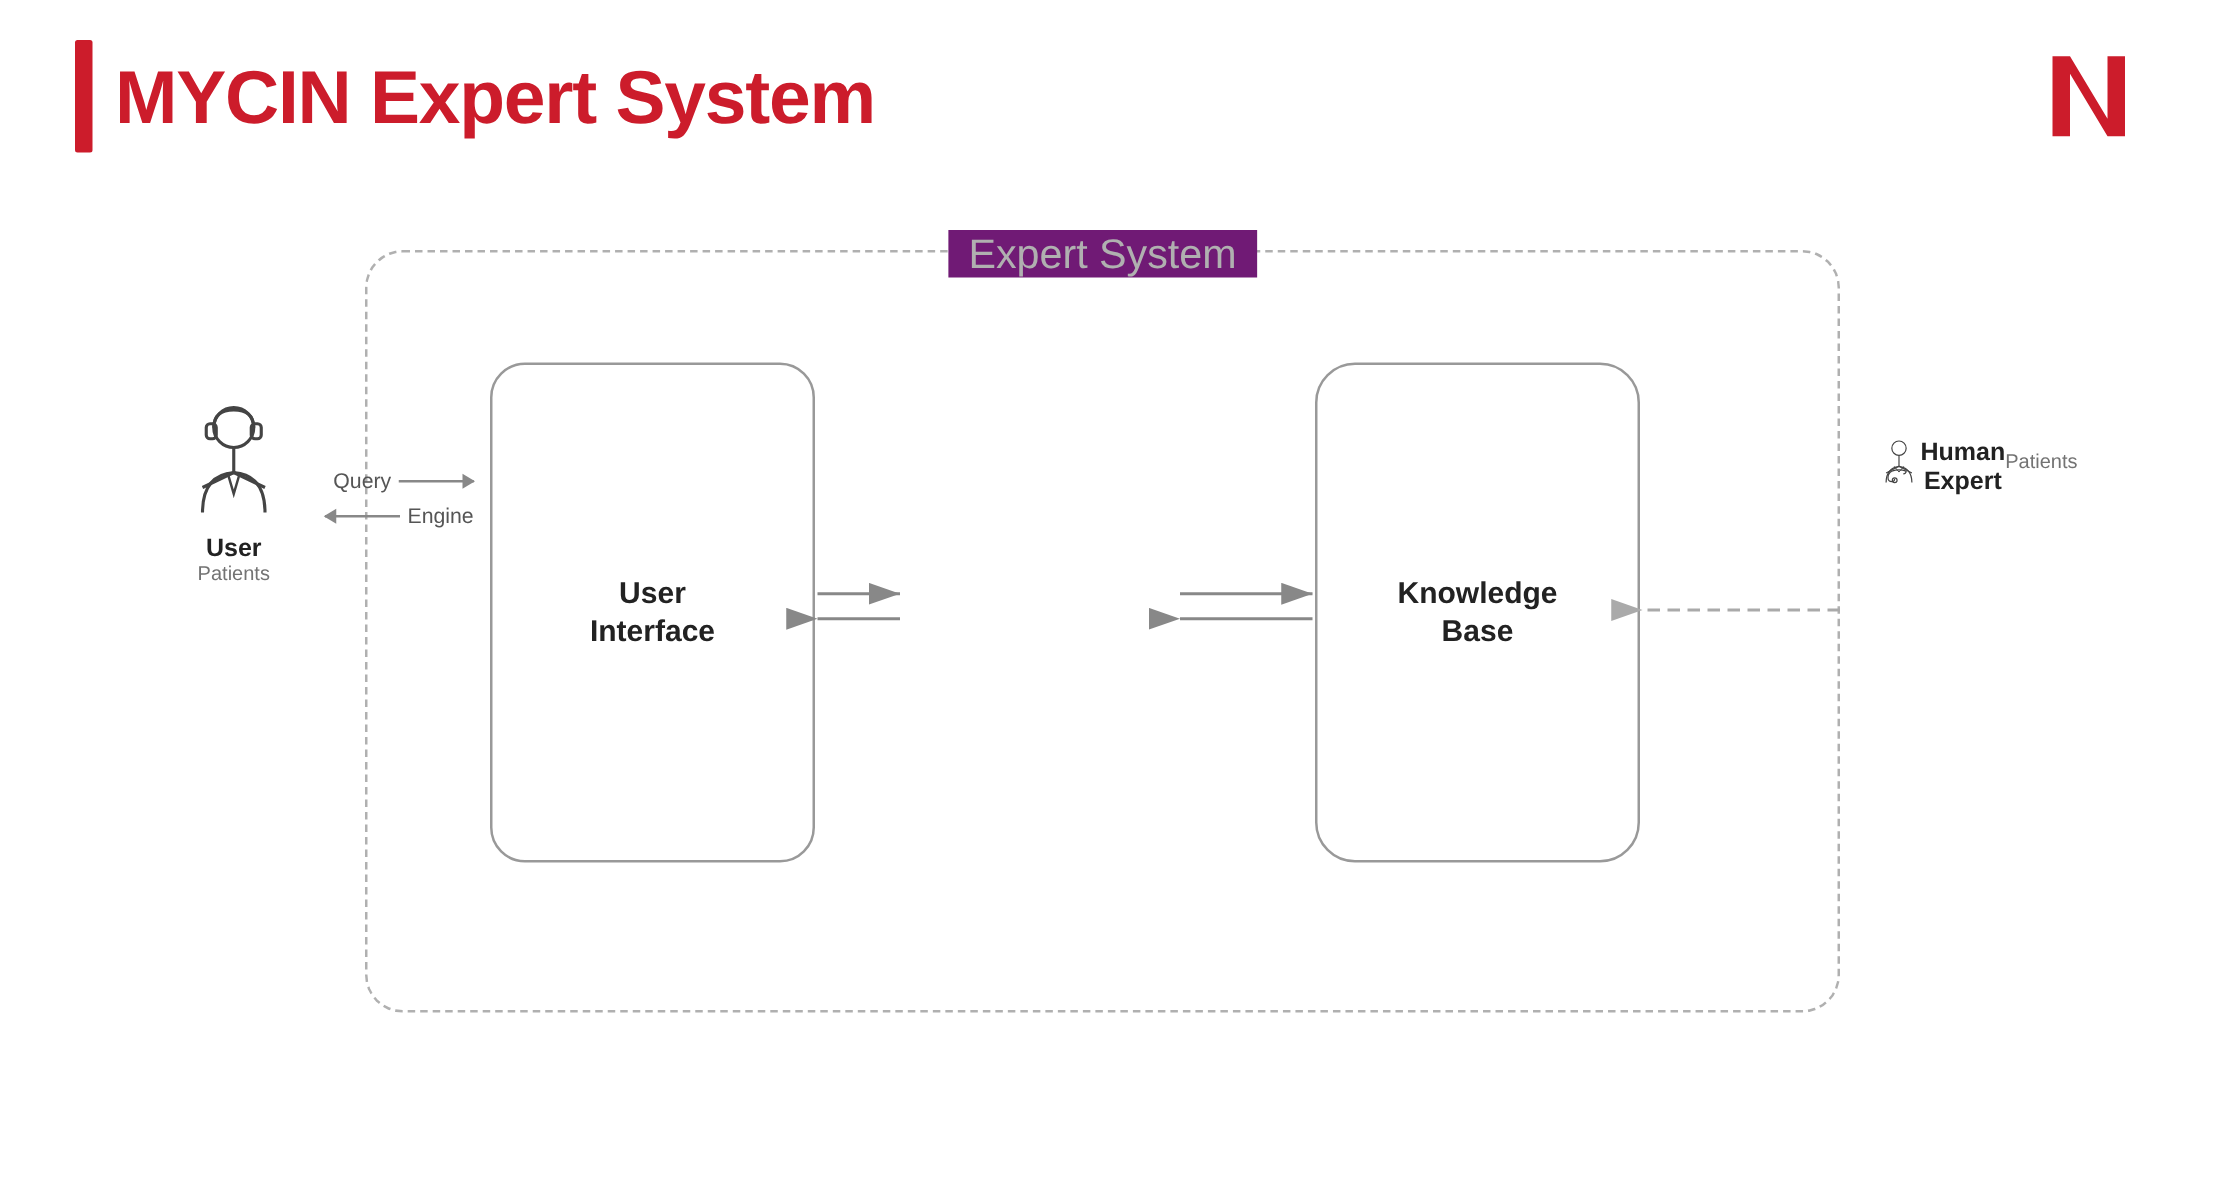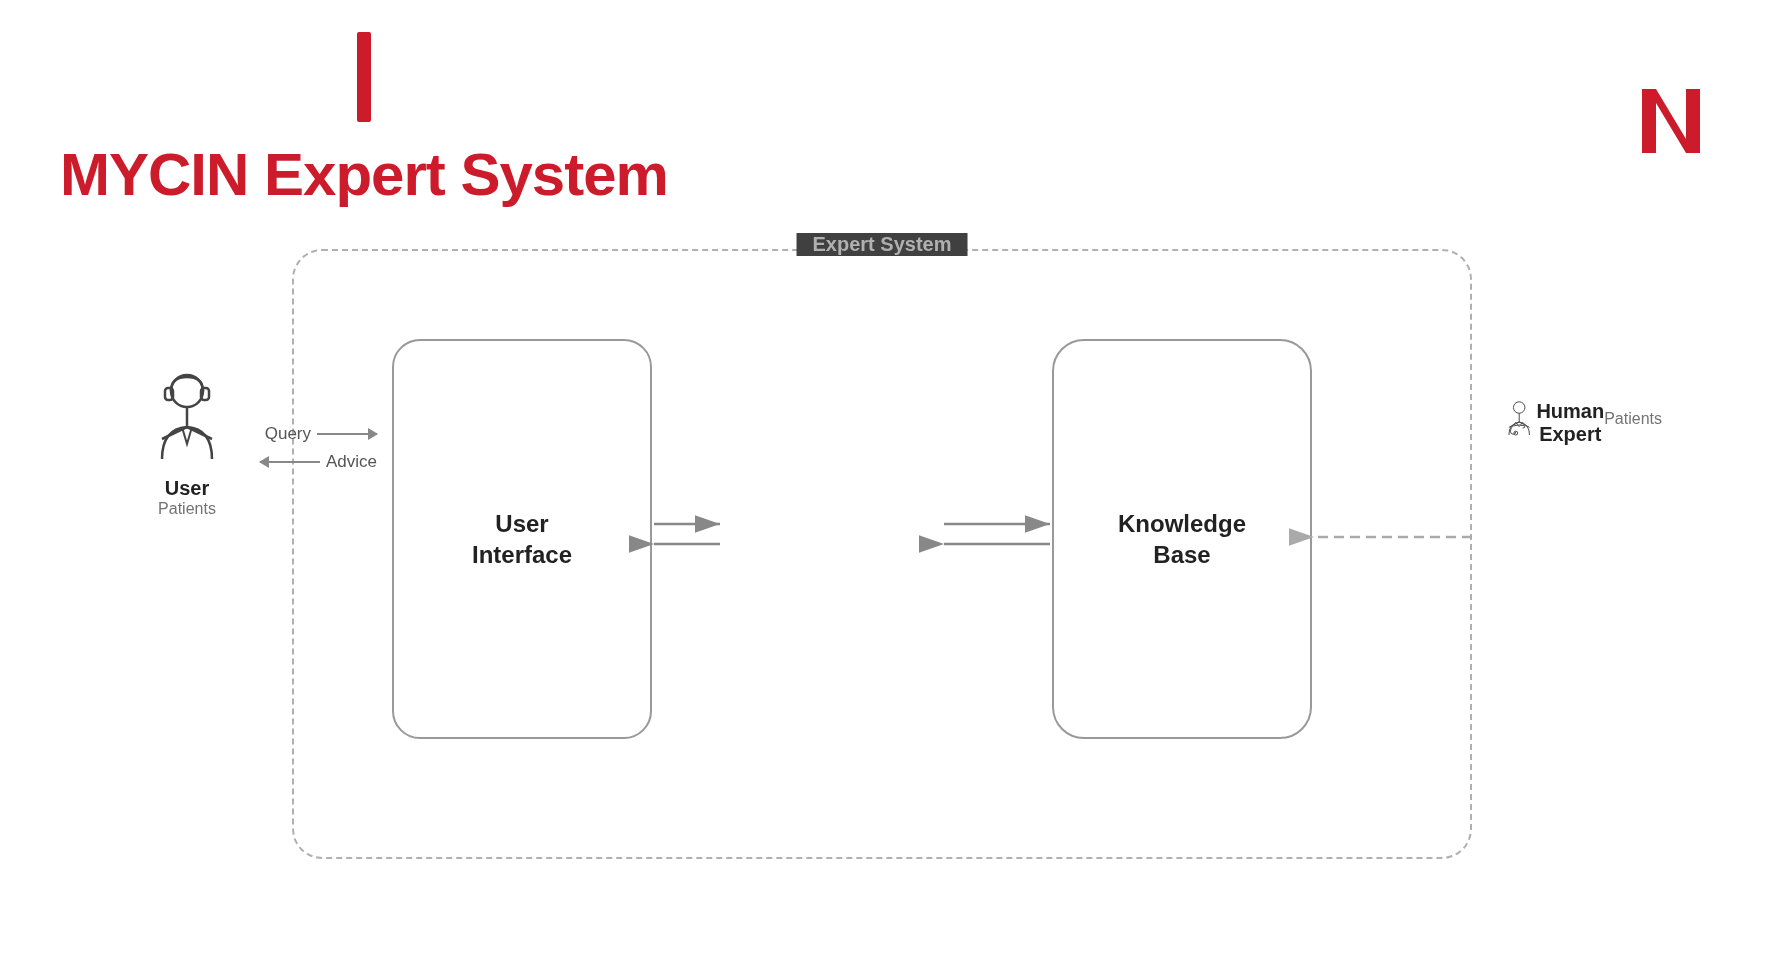--- a/index.html
+++ b/index.html
@@ -19,21 +19,20 @@
       display: flex;
       align-items: center;
       justify-content: space-between;
       padding: 32px 60px 20px 60px;
     }
 
     .header-left {
       display: flex;
       align-items: center;
       gap: 18px;
-      flex-direction: column;
     }
 
     .red-bar {
       width: 14px;
       height: 90px;
       background: #cc1c2b;
       border-radius: 2px;
     }
 
     .title {
@@ -74,24 +73,24 @@
       border: 2.5px dashed #b0b0b0;
       border-radius: 30px;
       background: transparent;
     }
 
     .expert-system-label {
       position: absolute;
       top: -18px;
       left: 50%;
       transform: translateX(-50%);
-      background: #404040;
+      background: #701a75;
       padding: 0 16px;
-      font-size: 20px;
-      font-weight: 700;
+      font-size: 33px;
+      font-weight: 400;
       color: #b0b0b0;
       white-space: nowrap;
     }
 
     
     .figure-user {
       position: absolute;
       left: 0;
       top: 140px;
       width: 150px;
@@ -312,21 +311,21 @@
       <div class="figure-sub">Patients</div>
     </div>
 
     <div class="query-advice-area">
       <div class="arrow-row">
         <span>Query</span>
         <div class="arrow-right"></div>
       </div>
       <div class="arrow-row">
         <div class="arrow-left"></div>
-        <span>Advice</span>
+        <span>Engine</span>
       </div>
     </div>
 
     <div class="ui-box">
       <div class="box-label">User<br>Interface</div>
     </div>
 
     <div class="kb-box">
       <div class="box-label">Knowledge<br>Base</div>
     </div>

